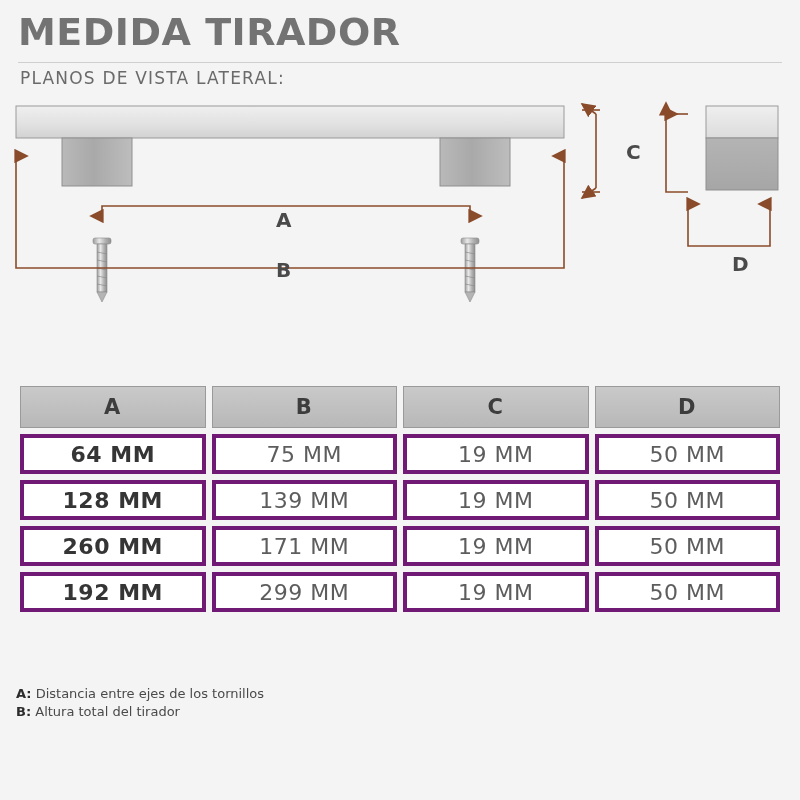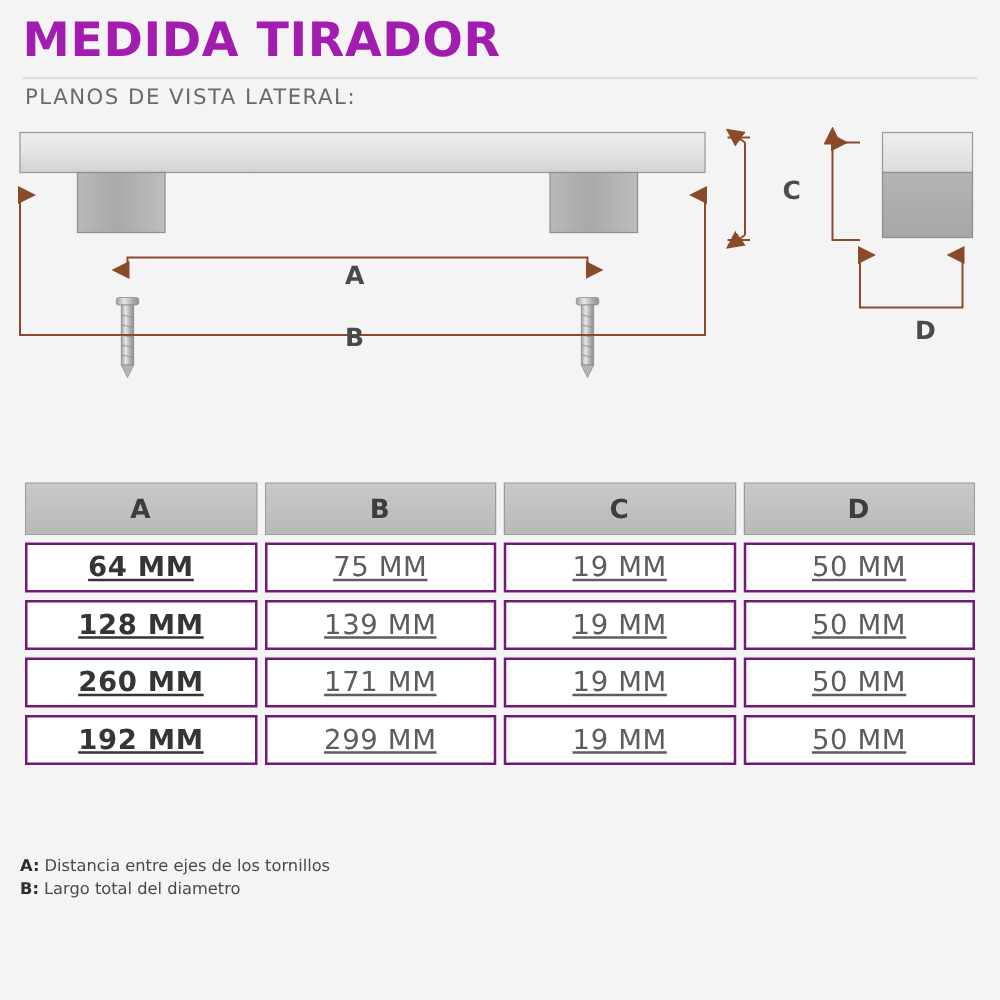--- a/index.html
+++ b/index.html
@@ -15,21 +15,21 @@
   }
 
   
   .header {
     padding: 12px 0 0 18px;
   }
   .title {
     font-size: 38px;
     font-weight: bold;
     letter-spacing: 0.5px;
-    color: #a21caf;
+    color: #737373;
     line-height: 1.1;
     margin: 0;
   }
   .title-rule {
     margin: 8px 16px 0 18px;
     border-bottom: 1px solid #cfcfcf;
     width: 764px;
   }
   .subtitle {
     font-size: 17px;
@@ -72,27 +72,26 @@
     background: linear-gradient(180deg, #c9c9c9 0%, #b8b8b8 100%);
     border: 1px solid #9a9a9a;
     color: #3d3d3d;
     font-size: 21px;
     font-weight: bold;
     height: 42px;
     letter-spacing: 1px;
   }
   table.sizes td {
     background: #ffffff;
-    border: 2px solid #701a75;
+    border: 4px solid #701a75;
     height: 40px;
     text-align: center;
     font-size: 22px;
     color: #5d5d5d;
     letter-spacing: 0.5px;
-    text-decoration: underline;
   }
   table.sizes td.col-a {
     font-weight: bold;
     color: #353535;
   }
 
   
   .legend {
     position: absolute;
     left: 16px;
@@ -251,15 +250,15 @@
       </tr>
     </tbody>
   </table>
 </div>
 
 <div class="legend">
   <div>
     <b>A:</b><span> Distancia entre ejes de los tornillos</span>
   </div>
   <div>
-    <b>B:</b><span> Largo total del diametro</span>
+    <b>B:</b><span> Altura total del tirador</span>
   </div>
 </div>
 
 </body></html>

